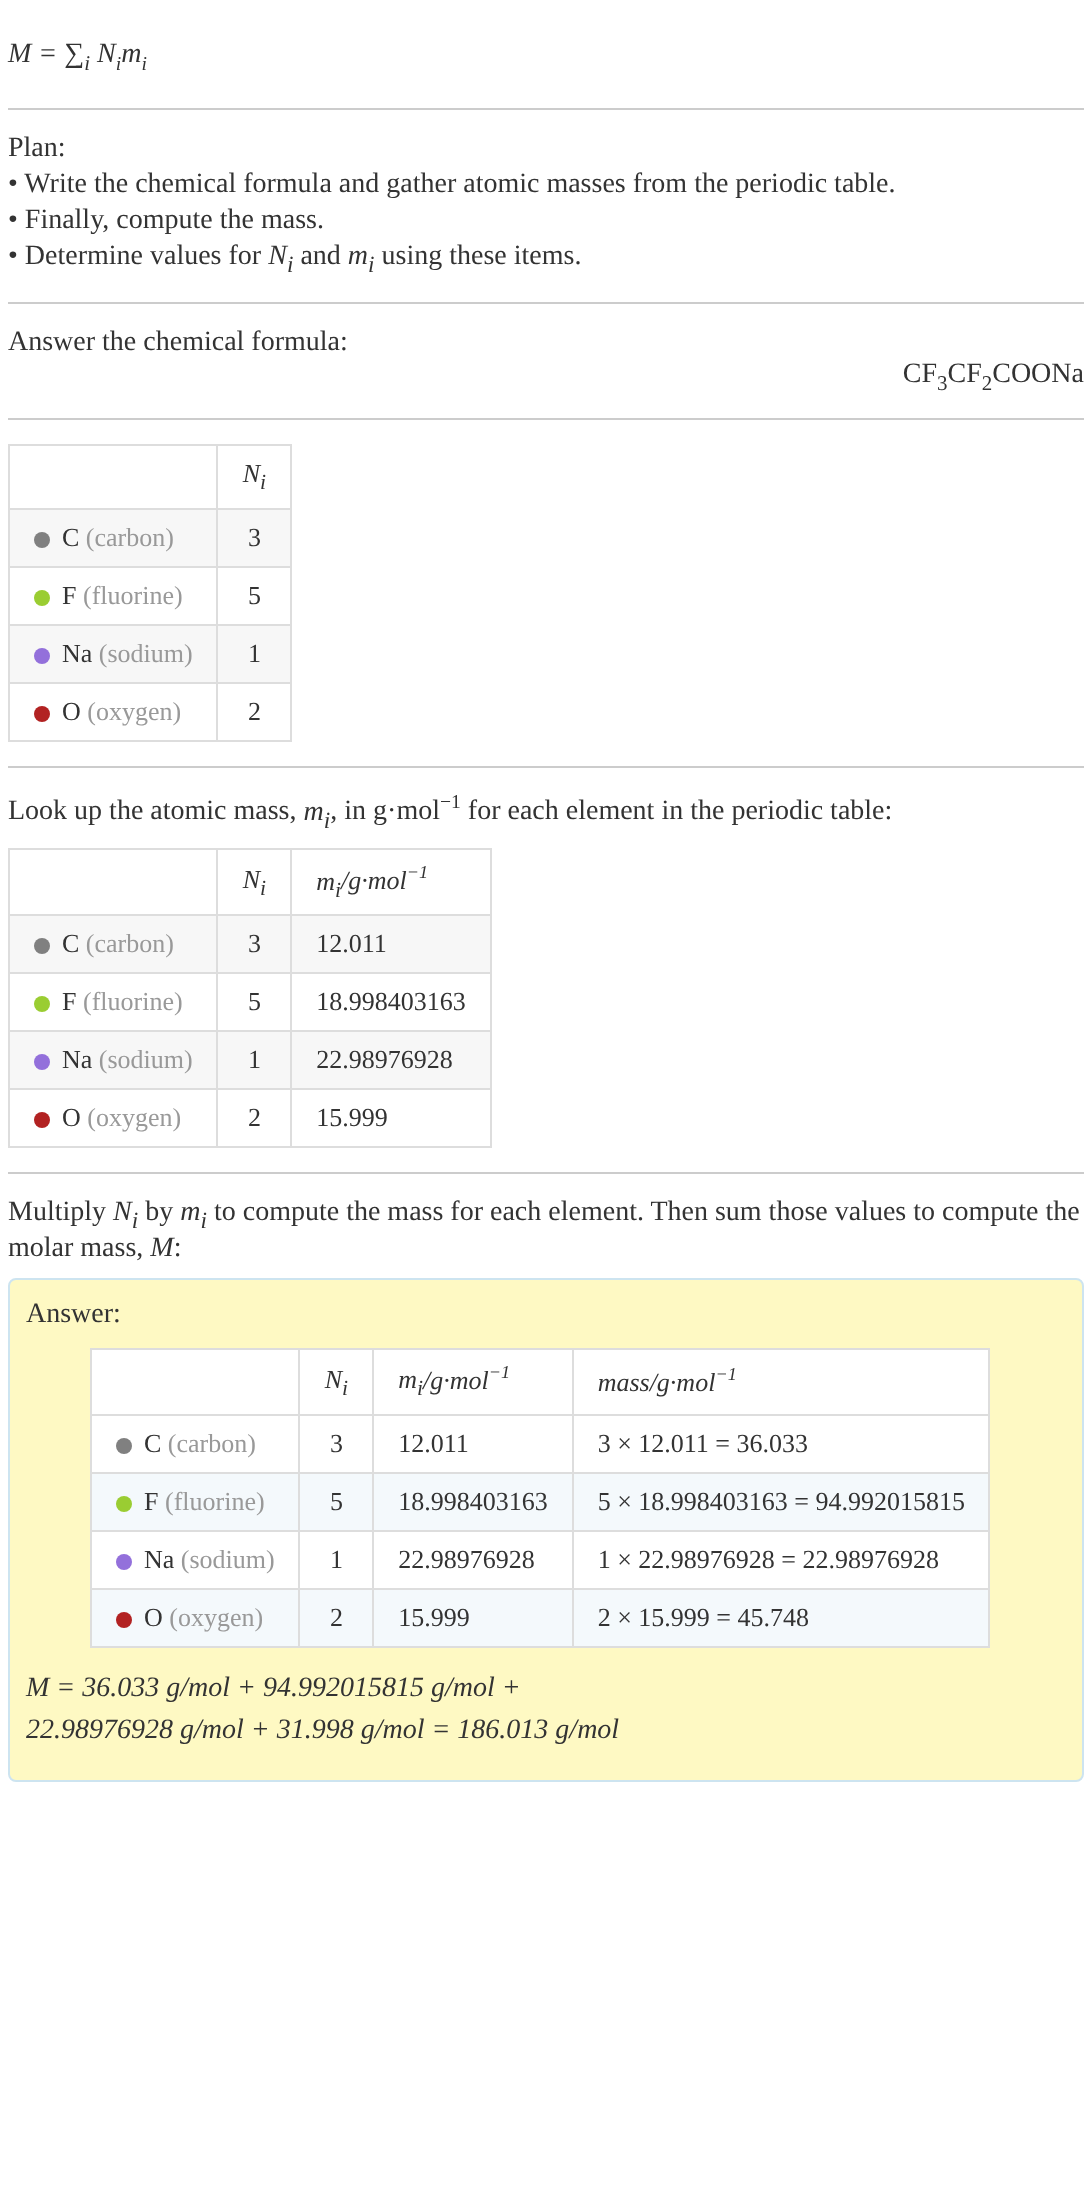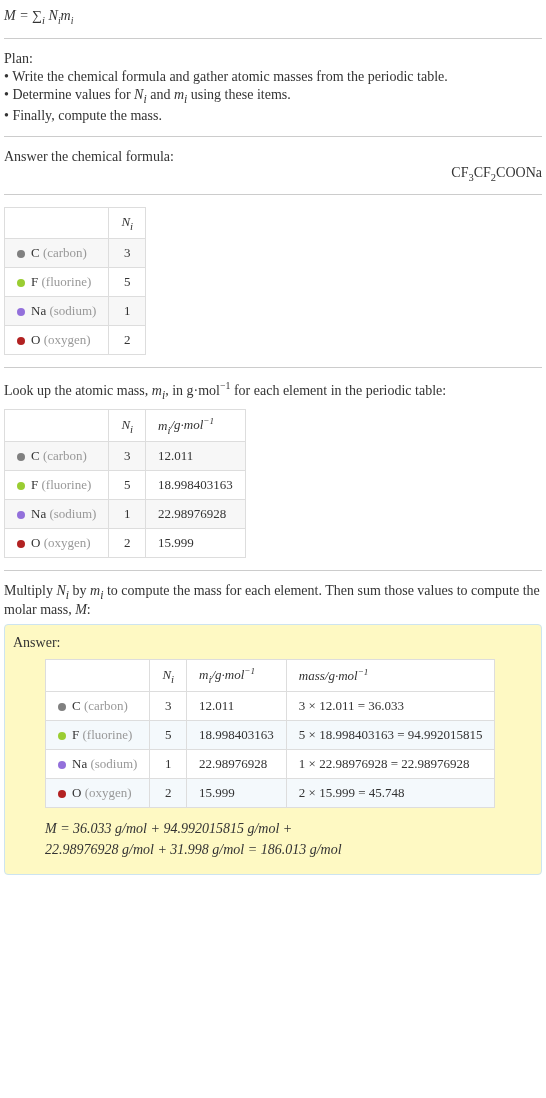--- a/index.html
+++ b/index.html
@@ -18,21 +18,21 @@
     .section {
       margin-bottom: 4px;
     }
     .hr {
       border: none;
       border-top: 1px solid #ccc;
       margin: 12px 0;
     }
     .formula-line {
       font-style: italic;
-      margin: 4px 0;
+      margin: 16px 0;
     }
     .formula-line sub {
       font-size: 0.7em;
     }
     .plan-list {
       list-style: none;
       padding-left: 0;
     }
     .plan-list li {
       margin: 2px 0;
@@ -100,21 +100,20 @@
     .answer-box table tr:nth-child(odd) td {
       background: #f4f9fc;
     }
     .answer-box table tr:nth-child(even) td {
       background: #fff;
     }
     .answer-box table tr:first-child th {
       background: #fff;
     }
     .final-line {
-      margin-left: 32px;
       margin-top: 10px;
       line-height: 1.5;
       font-style: italic;
     }
     .italic { font-style: italic; }
     sup { font-size: 0.7em; }
     sub.var { font-size: 0.75em; font-style: italic; }
   </style>
 </head>
 <body>
@@ -124,22 +123,22 @@
     <span class="italic">M</span> = ∑<sub class="var">i</sub> <span class="italic">N<sub>i</sub>m<sub>i</sub></span>
   </div>
 </div>
 
 <hr class="hr">
 
 <div class="section">
   <div>Plan:</div>
   <ul class="plan-list">
     <li>Write the chemical formula and gather atomic masses from the periodic table.</li>
+    <li>Finally, compute the mass.</li>
     <li>Determine values for <span class="italic">N<sub>i</sub></span> and <span class="italic">m<sub>i</sub></span> using these items.</li>
-    <li>Finally, compute the mass.</li>
   </ul>
 </div>
 
 <hr class="hr">
 
 <div class="section">
   <div>Answer the chemical formula:</div>
   <div class="chem-formula">CF<sub>3</sub>CF<sub>2</sub>COONa</div>
 </div>
 

